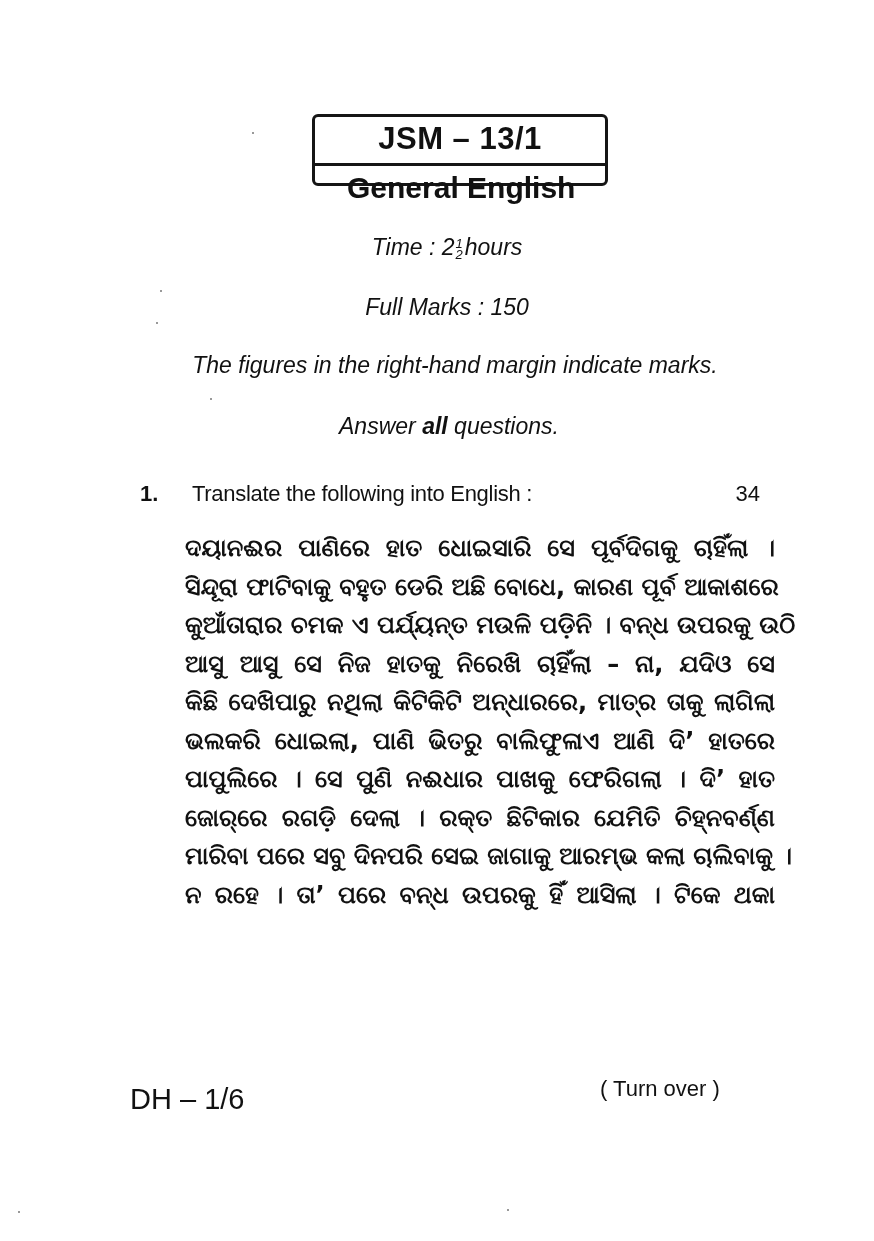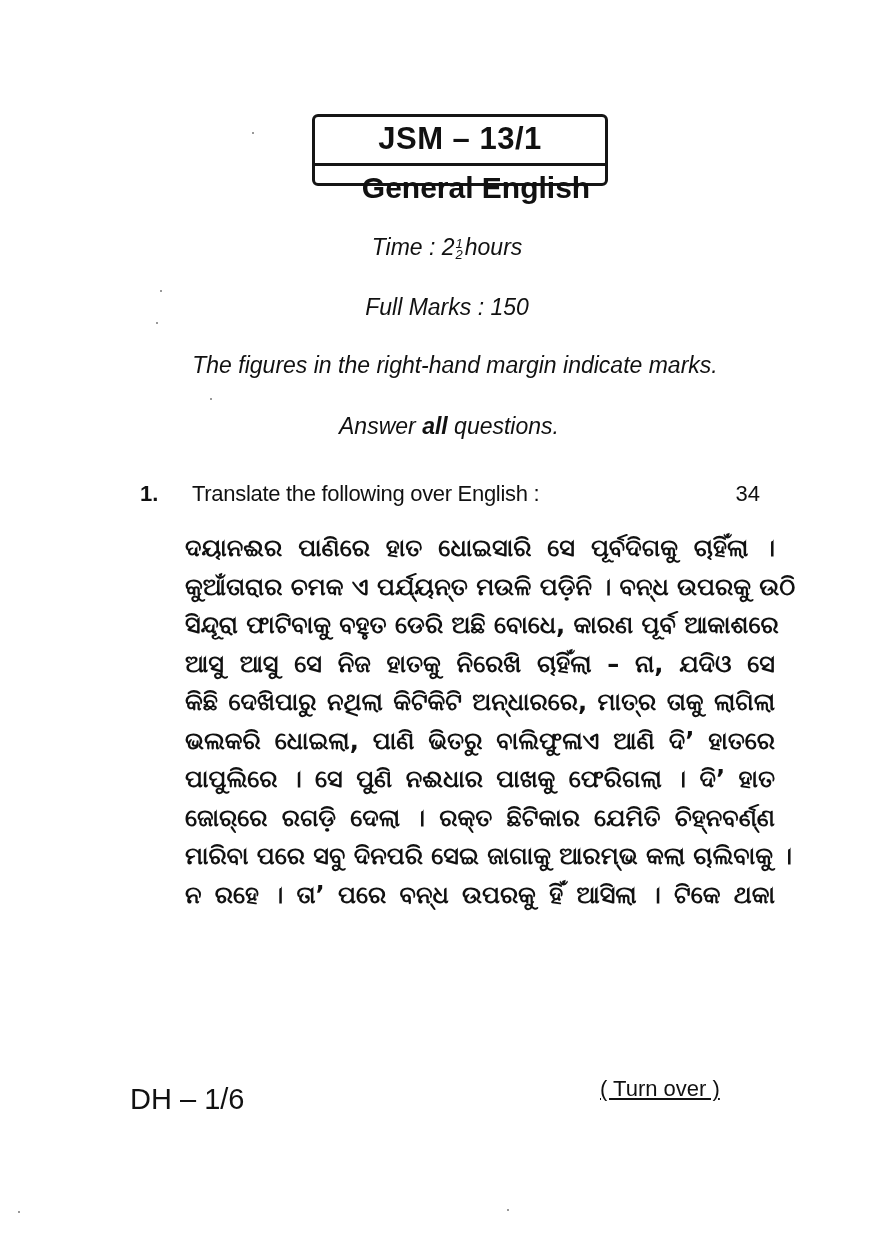--- a/index.html
+++ b/index.html
@@ -46,21 +46,21 @@
       position: absolute;
       left: 0; right: 0;
       top: 46px;
       height: 0;
       border-top: 3px solid #151515;
     }
     .title-subject {
       position: absolute;
       left: 0; right: 0; top: 50px;
       height: 42px;
-      text-align: center;
+      text-align: left;
       font-weight: bold;
       font-size: 30px;
       line-height: 42px;
       padding-left: 32px;
     }
     .center-line {
       position: absolute;
       left: 0;
       width: 874px;
       text-align: center;
@@ -130,21 +130,20 @@
       top: 1084px;
       font-size: 29px;
       line-height: 30px;
     }
     .footer-right {
       position: absolute;
       left: 600px;
       top: 1074px;
       font-size: 22px;
       line-height: 30px;
-      text-decoration: underline;
     }
 
     .speck {
       position: absolute;
       width: 2px; height: 2px;
       background: #777;
       border-radius: 1px;
     }
   </style>
 </head>
@@ -161,28 +160,28 @@
   <div class="center-line time"><span>Time : 2</span><span class="frac"><span>1</span><span>2</span></span><span>hours</span></div>
 
   <div class="center-line marks">Full Marks : 150</div>
 
   <div class="center-line instruction">The figures in the right-hand margin indicate marks.</div>
 
   <div class="center-line answer-all"><span>Answer </span><b>all</b><span> questions.</span></div>
 
   <div class="question-row">
     <span class="q-num">1.</span>
-    <span class="q-text">Translate the following over English :</span>
+    <span class="q-text">Translate the following into English :</span>
     <span class="q-marks">34</span>
   </div>
 
   <div class="passage">
     <div class="passage-line">ଦୟାନଈର ପାଣିରେ ହାତ ଧୋଇସାରି ସେ ପୂର୍ବଦିଗକୁ ଚାହିଁଲା ।</div>
+    <div class="passage-line">ସିନ୍ଦୂରା ଫାଟିବାକୁ ବହୁତ ଡେରି ଅଛି ବୋଧେ, କାରଣ ପୂର୍ବ ଆକାଶରେ</div>
     <div class="passage-line">କୁଆଁତାରାର ଚମକ ଏ ପର୍ଯ୍ୟନ୍ତ ମଉଳି ପଡ଼ିନି । ବନ୍ଧ ଉପରକୁ ଉଠି</div>
-    <div class="passage-line">ସିନ୍ଦୂରା ଫାଟିବାକୁ ବହୁତ ଡେରି ଅଛି ବୋଧେ, କାରଣ ପୂର୍ବ ଆକାଶରେ</div>
     <div class="passage-line">ଆସୁ ଆସୁ ସେ ନିଜ ହାତକୁ ନିରେଖି ଚାହିଁଲା – ନା, ଯଦିଓ ସେ</div>
     <div class="passage-line">କିଛି ଦେଖିପାରୁ ନଥିଲା କିଟିକିଟି ଅନ୍ଧାରରେ, ମାତ୍ର ତାକୁ ଲାଗିଲା</div>
     <div class="passage-line">ଭଲକରି ଧୋଇଲା, ପାଣି ଭିତରୁ ବାଲିଫୁଳାଏ ଆଣି ଦି’ ହାତରେ</div>
     <div class="passage-line">ପାପୁଲିରେ । ସେ ପୁଣି ନଈଧାର ପାଖକୁ ଫେରିଗଲା । ଦି’ ହାତ</div>
     <div class="passage-line">ଜୋର୍‌ରେ ରଗଡ଼ି ଦେଲା । ରକ୍ତ ଛିଟିକାର ଯେମିତି ଚିହ୍ନବର୍ଣ୍ଣ</div>
     <div class="passage-line">ମାରିବା ପରେ ସବୁ ଦିନପରି ସେଇ ଜାଗାକୁ ଆରମ୍ଭ କଲା ଚାଲିବାକୁ ।</div>
     <div class="passage-line">ନ ରହେ । ତା’ ପରେ ବନ୍ଧ ଉପରକୁ ହିଁ ଆସିଲା । ଟିକେ ଥକା</div>
   </div>
 
   <div class="footer-left">DH – 1/6</div>

